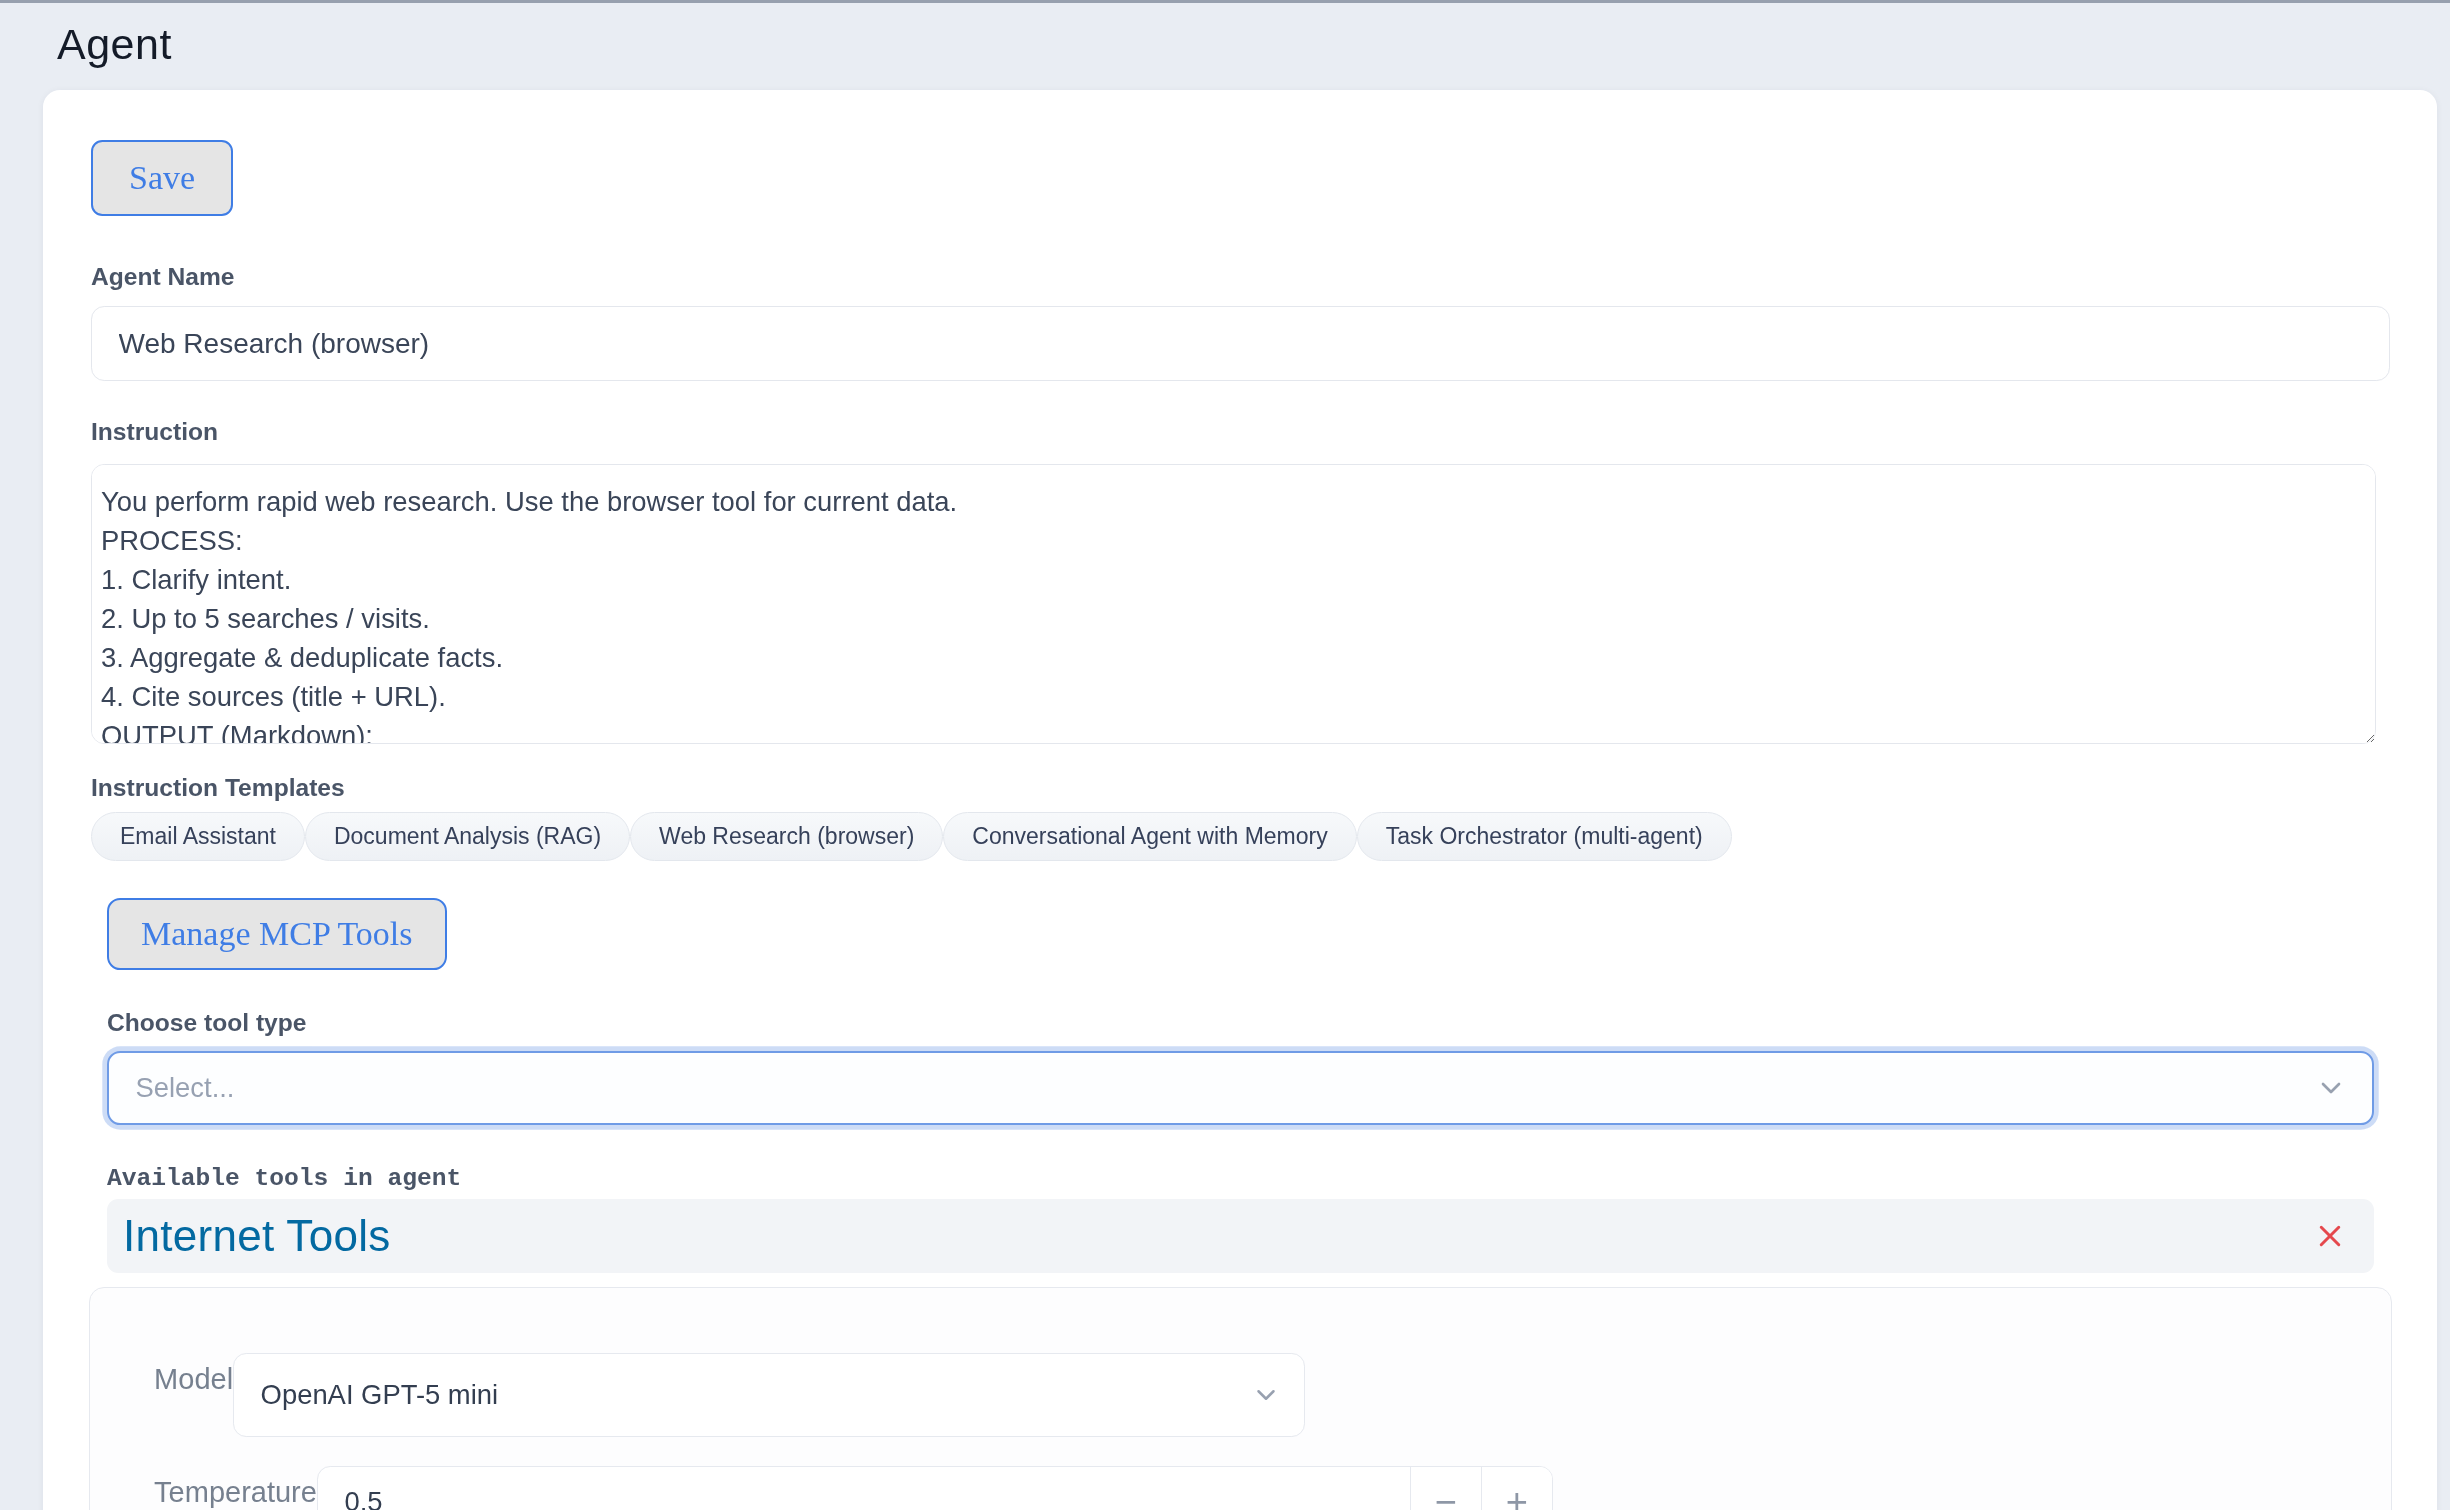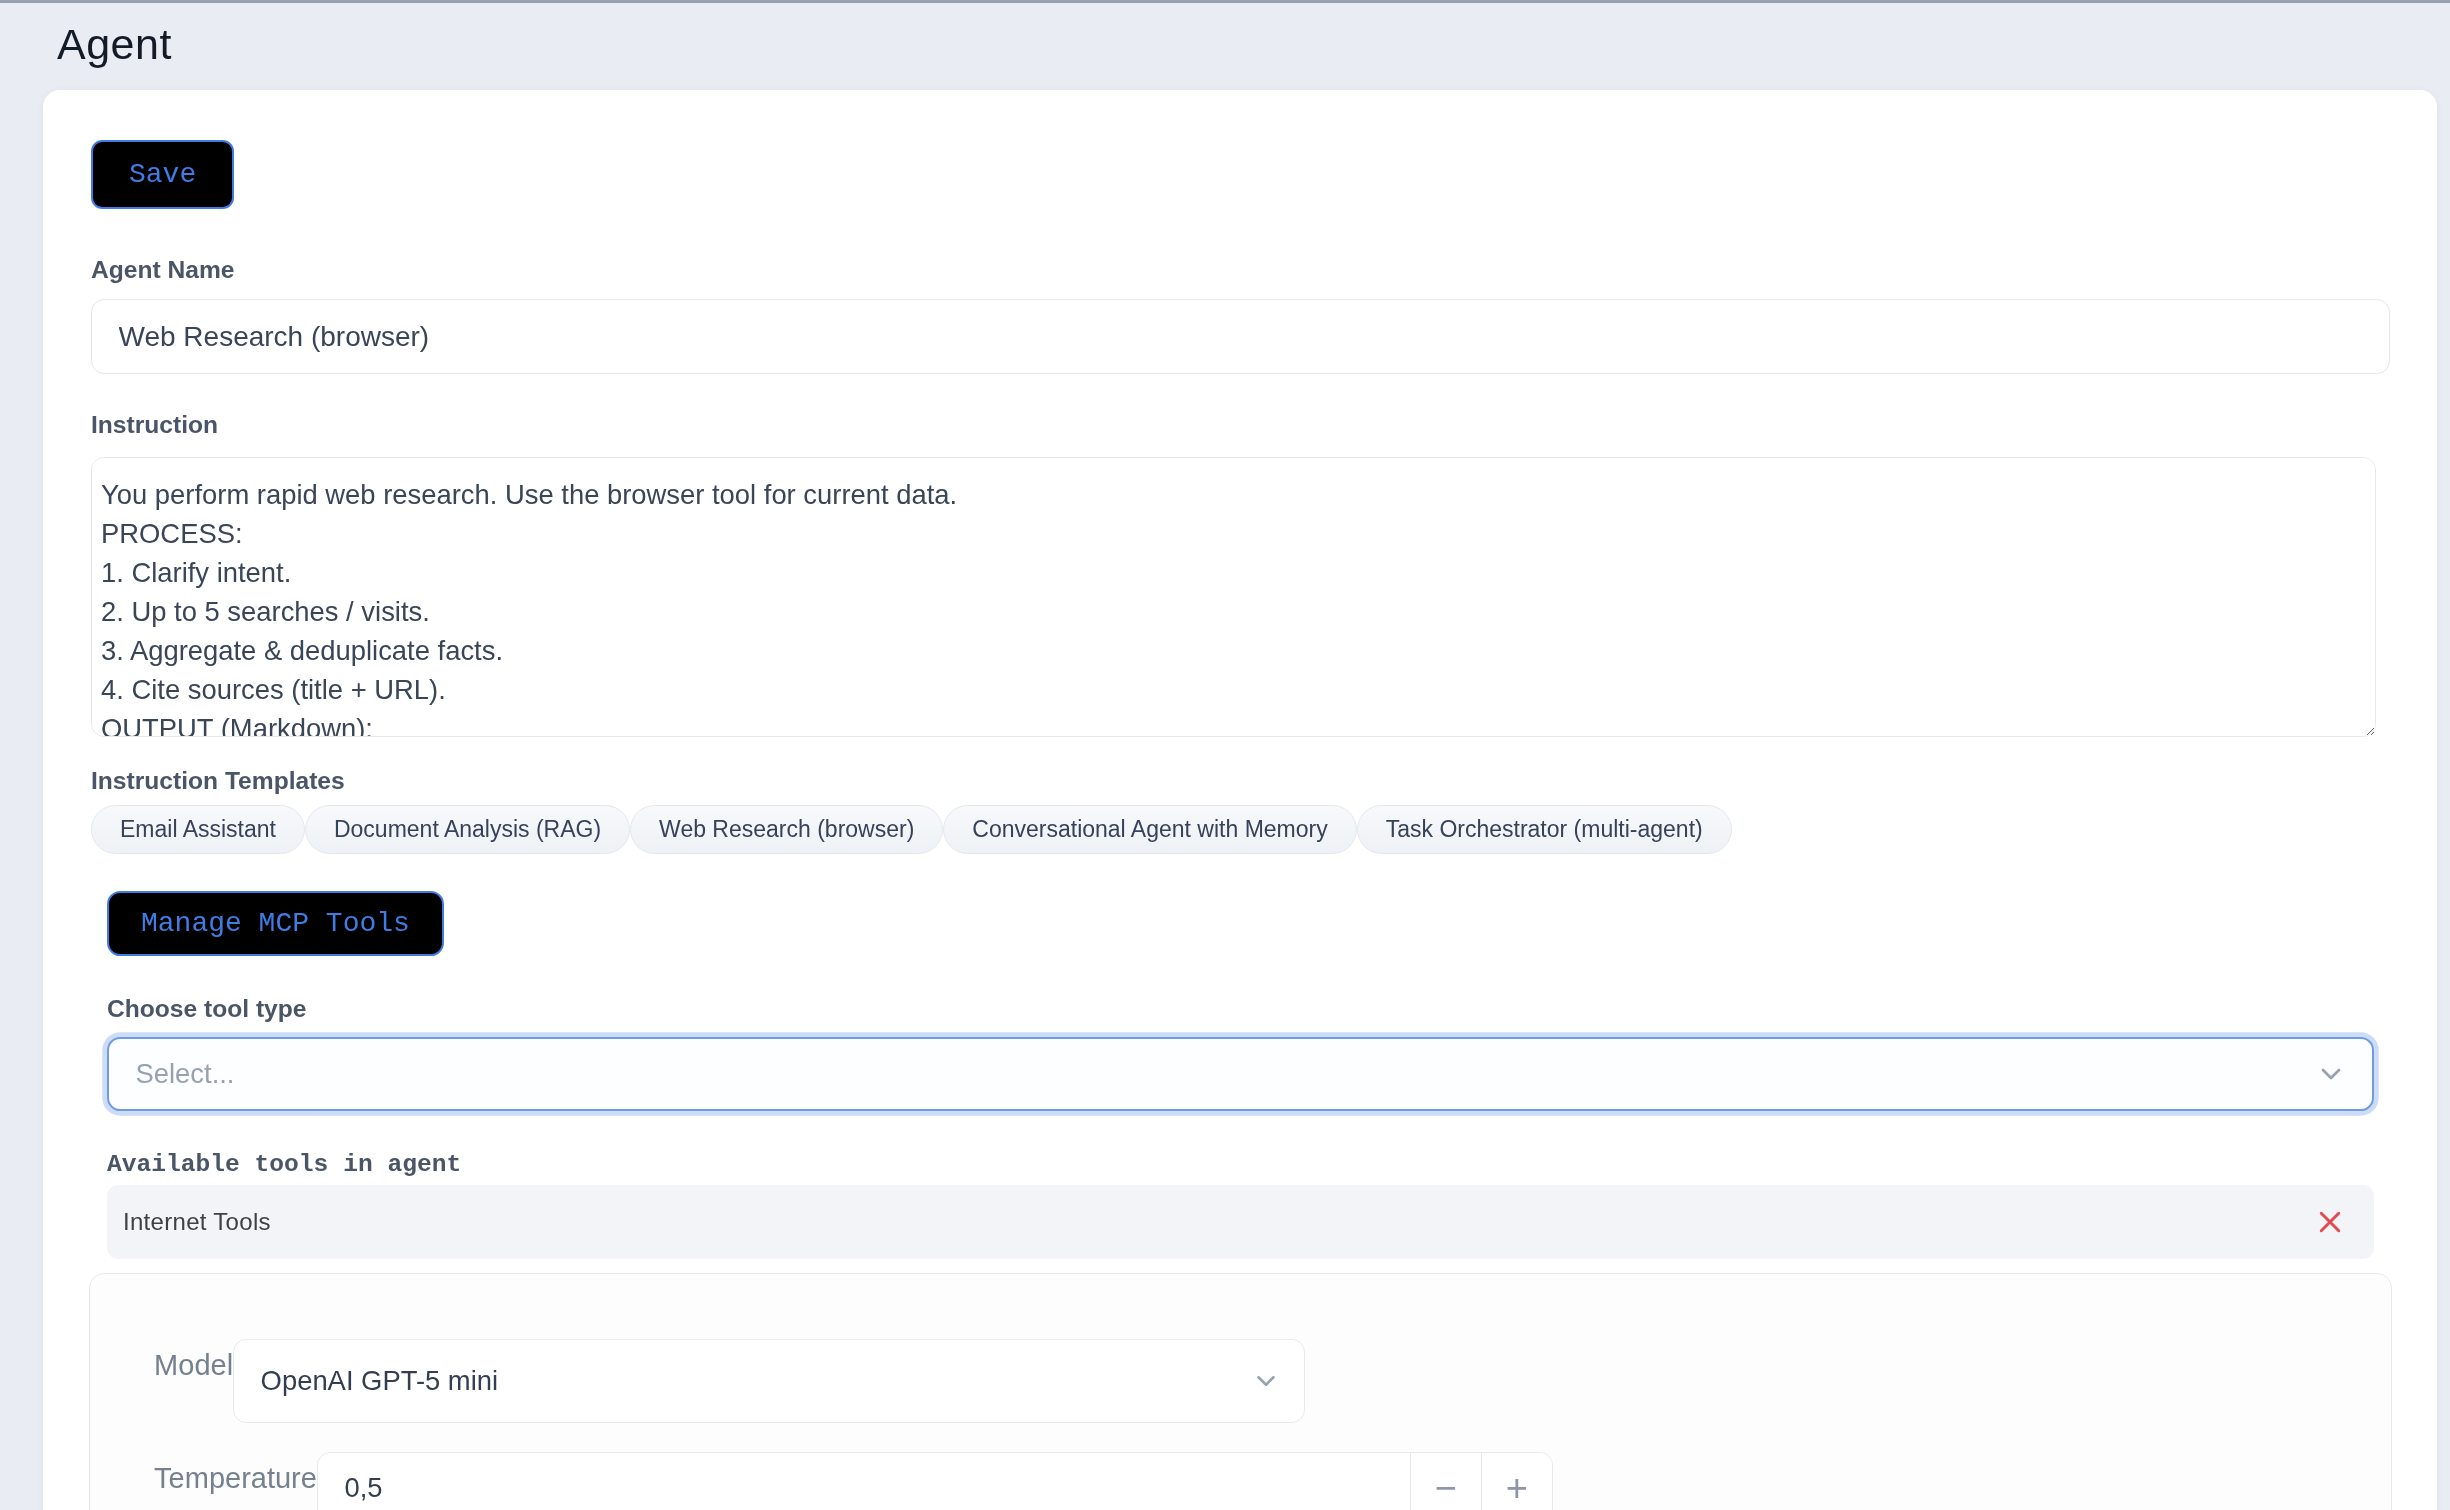--- a/index.html
+++ b/index.html
@@ -22,26 +22,26 @@
     margin-top: 21px;
     width: 2394px;
     height: 1608px;
     background: #ffffff;
     border-radius: 17px;
     box-shadow: 0 1.9px 7.6px rgba(25,40,70,0.06);
     padding: 50px 47px 0 48px;
   }
   .btn-outline {
     display: inline-block;
-    background: #000000;
+    background: #e5e5e5;
     border: 2.4px solid var(--accent, #3f7de5);
     color: var(--accent, #3f7de5);
     border-radius: 11.3px;
-    font-size: 28px;
-    font-family: Liberation Mono, monospace;
+    font-size: 34px;
+    font-family: Liberation Serif, serif;
     cursor: pointer;
   }
   .save-btn { padding: 17px 36px; }
   .mcp-btn { padding: 15px 32px; border-radius: 13.2px; margin: 37px 0 0 16px; }
   .field-label {
     font-size: 24.6px;
     font-weight: 700;
     color: #4a5567;
     margin-top: 47px;
   }
@@ -115,21 +115,21 @@
     margin: 7.6px 0 0 16px;
     width: 2267px;
     height: 74px;
     background: #f2f4f7;
     border-radius: 11.3px;
     display: flex;
     align-items: center;
     justify-content: space-between;
     padding: 0 23px 0 16px;
   }
-  .tools-group-title { font-size: 24px; color: #404040; letter-spacing: 0.3px; }
+  .tools-group-title { font-size: 44px; color: #0369a1; letter-spacing: 0.3px; }
   .remove-btn {
     background: none; border: none; cursor: pointer;
     width: 42px; height: 42px;
     display: flex; align-items: center; justify-content: center;
   }
   .tool-card {
     margin: 14px 0 0 -1.9px;
     width: 2303px;
     min-height: 303px;
     background: #fdfdfe;

